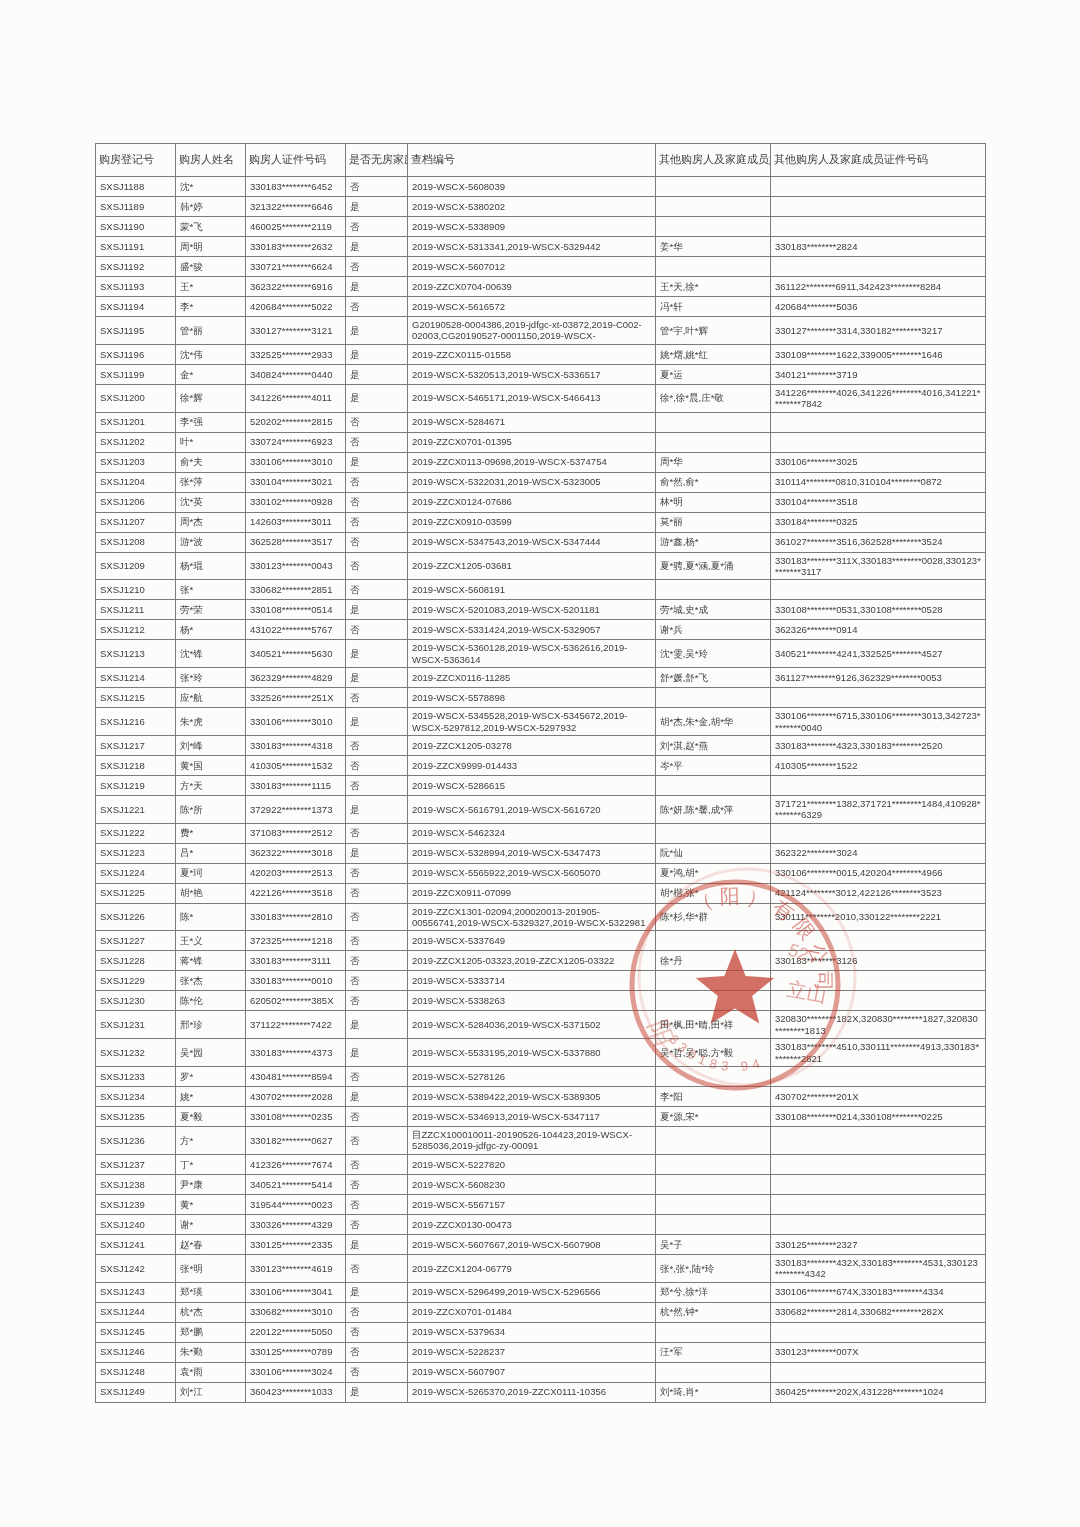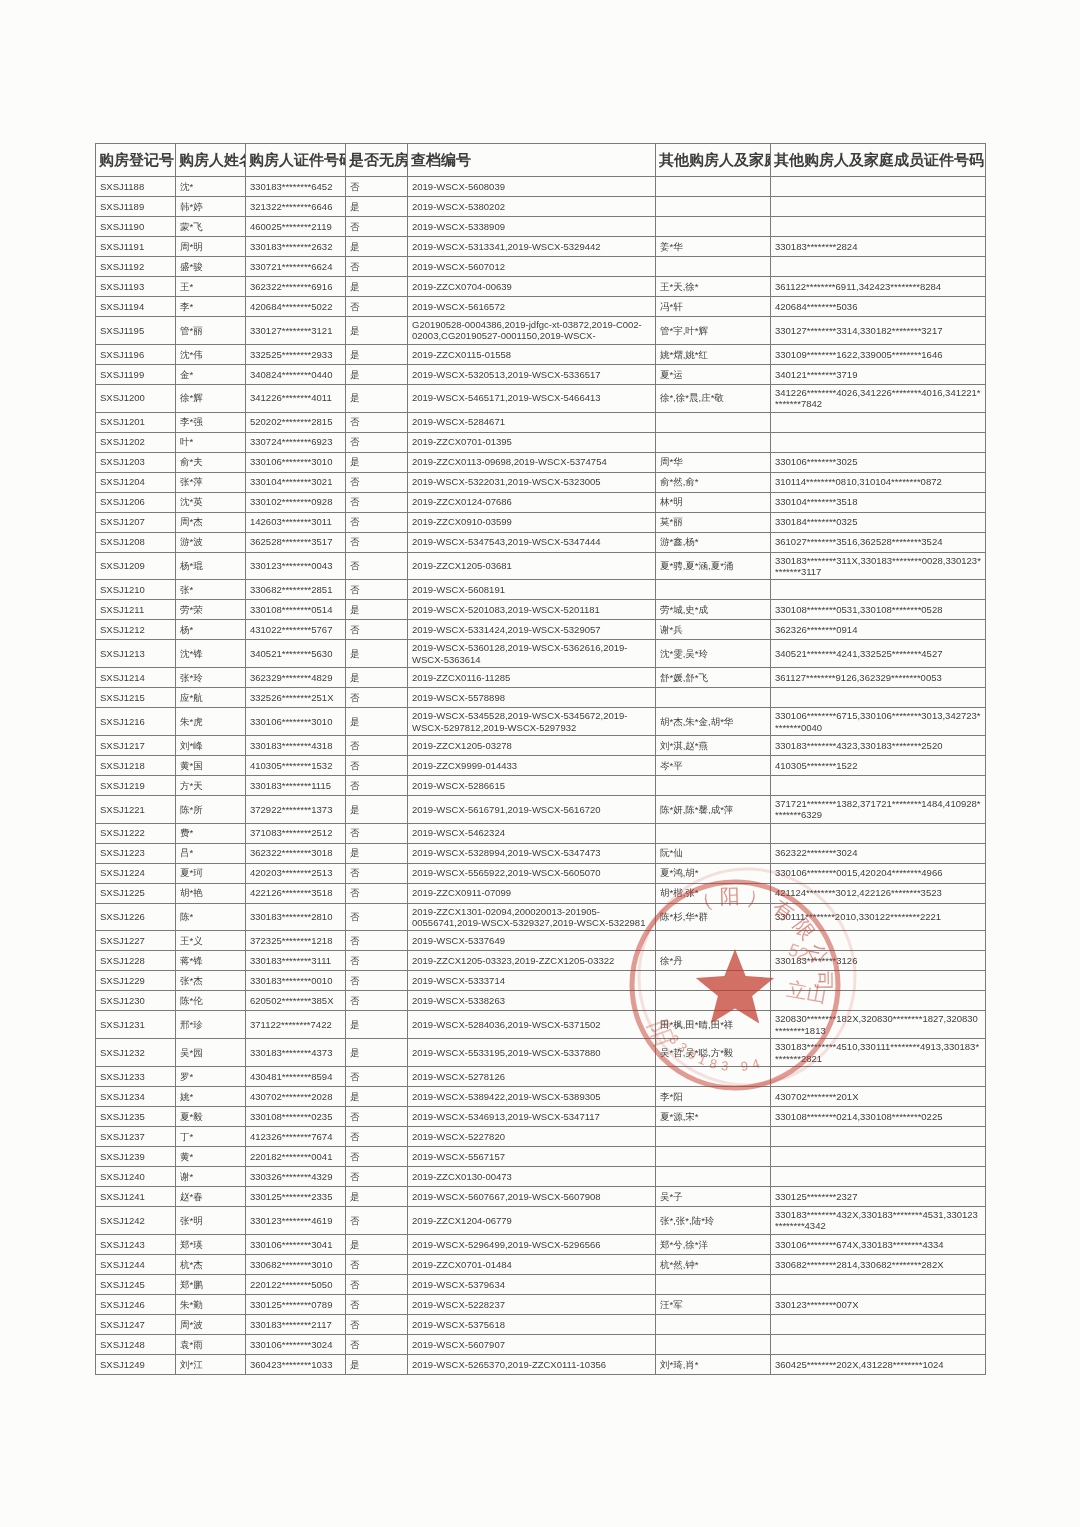--- a/index.html
+++ b/index.html
@@ -11,22 +11,22 @@
     color:#3d3d3d;
     font-size:9.5px;
     line-height:1.2;
     padding:2px 4px;
     text-align:left;
     vertical-align:middle;
     word-wrap:break-word;
     overflow-wrap:break-word;
   }
   table.reg th{
-    font-weight:bold;
-    font-size:15px;
+    font-weight:normal;
+    font-size:11px;
     white-space:nowrap;
     overflow:hidden;
     height:24px;
     padding:4px 3px;
   }
   table.reg td{height:15px;}
   col.c1{width:80px} col.c2{width:70px} col.c3{width:100px} col.c4{width:62px}
   col.c5{width:248px} col.c6{width:115px} col.c7{width:215px}
   .stamp{position:absolute;left:565px;top:815px;width:340px;height:340px;pointer-events:none;}
 </style>
@@ -447,32 +447,50 @@
         <tr>
           <td>SXSJ1235</td>
           <td>夏*毅</td>
           <td>330108********0235</td>
           <td>否</td>
           <td>2019-WSCX-5346913,2019-WSCX-5347117</td>
           <td>夏*源,宋*</td>
           <td>330108********0214,330108********0225</td>
         </tr>
         <tr>
+          <td>SXSJ1236</td>
+          <td>方*</td>
+          <td>330182********0627</td>
+          <td>否</td>
+          <td>目ZZCX100010011-20190526-104423,2019-WSCX-5285036,2019-jdfgc-zy-00091</td>
+          <td></td>
+          <td></td>
+        </tr>
+        <tr>
           <td>SXSJ1237</td>
           <td>丁*</td>
           <td>412326********7674</td>
           <td>否</td>
           <td>2019-WSCX-5227820</td>
           <td></td>
           <td></td>
         </tr>
         <tr>
+          <td>SXSJ1238</td>
+          <td>尹*康</td>
+          <td>340521********5414</td>
+          <td>否</td>
+          <td>2019-WSCX-5608230</td>
+          <td></td>
+          <td></td>
+        </tr>
+        <tr>
           <td>SXSJ1239</td>
           <td>黄*</td>
-          <td>220182********0041</td>
+          <td>319544********0023</td>
           <td>否</td>
           <td>2019-WSCX-5567157</td>
           <td></td>
           <td></td>
         </tr>
         <tr>
           <td>SXSJ1240</td>
           <td>谢*</td>
           <td>330326********4329</td>
           <td>否</td>
@@ -526,29 +544,20 @@
           <td></td>
         </tr>
         <tr>
           <td>SXSJ1246</td>
           <td>朱*勤</td>
           <td>330125********0789</td>
           <td>否</td>
           <td>2019-WSCX-5228237</td>
           <td>汪*军</td>
           <td>330123********007X</td>
-        </tr>
-        <tr>
-          <td>SXSJ1247</td>
-          <td>周*波</td>
-          <td>330183********2117</td>
-          <td>否</td>
-          <td>2019-WSCX-5375618</td>
-          <td></td>
-          <td></td>
         </tr>
         <tr>
           <td>SXSJ1248</td>
           <td>袁*雨</td>
           <td>330106********3024</td>
           <td>否</td>
           <td>2019-WSCX-5607907</td>
           <td></td>
           <td></td>
         </tr>

